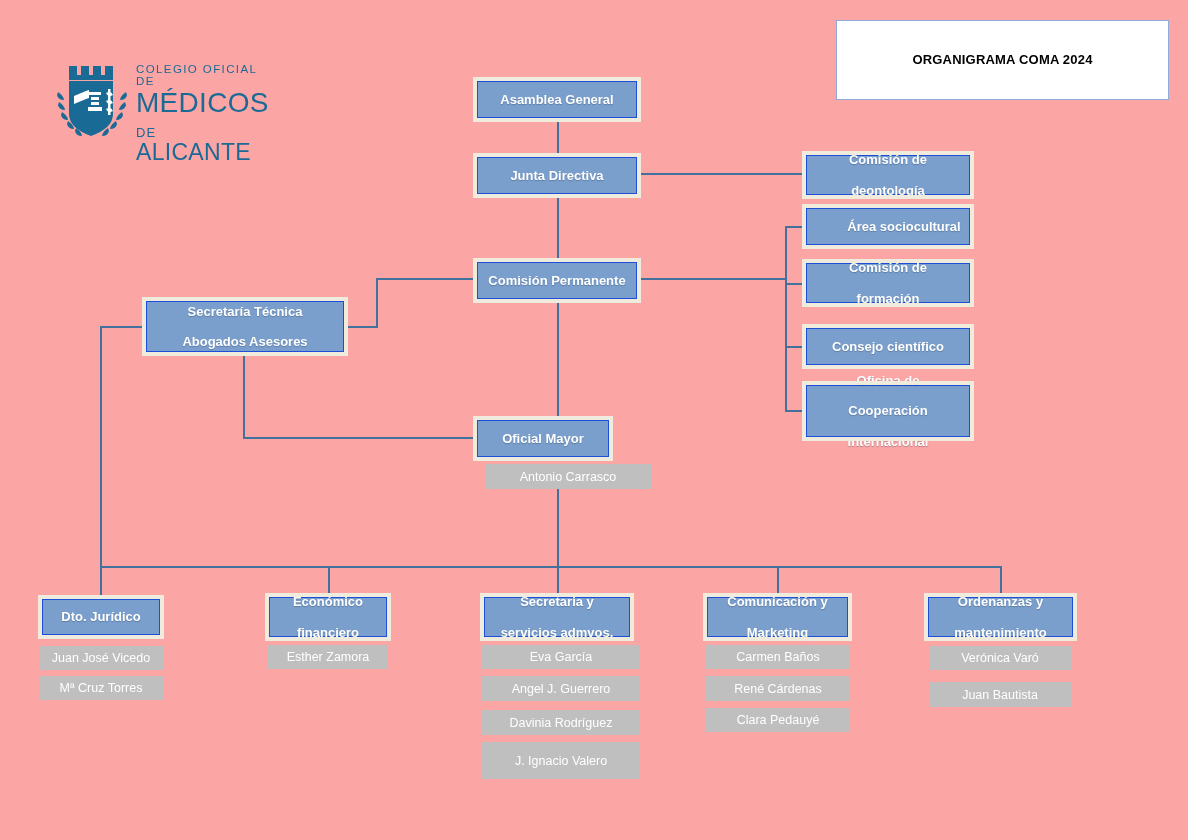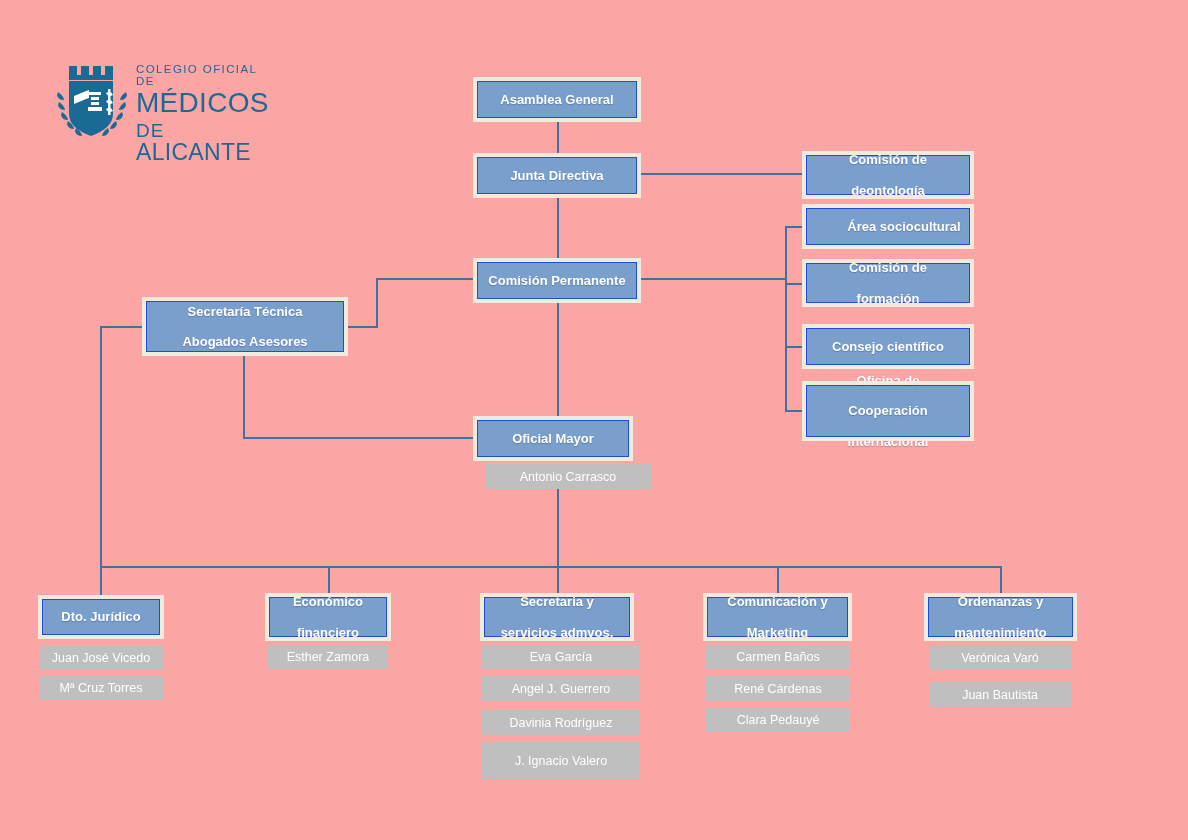--- a/index.html
+++ b/index.html
@@ -98,21 +98,21 @@
   #logo .logo-text {
     position: absolute;
     left: 84px;
     top: 2px;
     color: #1a6a96;
     line-height: 1;
   }
   .lt1 { font-size: 11.5px; letter-spacing: 1.4px; font-weight: 400; }
   .lt2 { font-size: 28px; letter-spacing: 0.3px; font-weight: 400; margin-top: 2px; }
   .lt3 { font-size: 23px; letter-spacing: 0.3px; font-weight: 400; margin-top: 1px; }
-  .lt3 .small { font-size: 19px; letter-spacing: 1px; }
+  .lt3 .small { font-size: 13px; letter-spacing: 1px; }
 </style>
 </head>
 <body>
 
 <div id="canvas">
 
   <div id="logo">
     <svg width="80" height="78" viewBox="0 0 80 78">
 
       <g fill="#1a6a96">
@@ -156,20 +156,23 @@
         <path d="M54,47 q5,-3 7,2 q-5,3 -7,-2 z"></path>
       </g>
     </svg>
     <div class="logo-text">
       <div class="lt1">COLEGIO OFICIAL DE</div>
       <div class="lt2">MÉDICOS</div>
       <div class="lt3"><span class="small">DE</span> <span>ALICANTE</span></div>
     </div>
   </div>
 
+  <div id="title-box">
+    <div class="title-text">ORGANIGRAMA COMA 2024</div>
+  </div>
 
   <div class="conn v" style="left:557px; top:118px; height:38px;"></div>
 
   <div class="conn h" style="left:641px; top:173px; width:162px;"></div>
 
   <div class="conn v" style="left:557px; top:194px; height:64px;"></div>
 
   <div class="conn h" style="left:641px; top:278px; width:146px;"></div>
 
   <div class="conn v" style="left:785px; top:226px; height:185px;"></div>
@@ -210,21 +213,21 @@
   </div>
 
   <div class="node" style="left:477px; top:262px; width:160px; height:37px;">
     <span>Comisión Permanente</span>
   </div>
 
   <div class="node" style="left:146px; top:301px; width:198px; height:51px;">
     <span><span>Secretaría Técnica</span><br><span>Abogados Asesores</span></span>
   </div>
 
-  <div class="node" style="left:477px; top:420px; width:152px; height:37px;">
+  <div class="node" style="left:477px; top:420px; width:132px; height:37px;">
     <span>Oficial Mayor</span>
   </div>
   <div class="person" style="left:474px; top:464px; width:166px; height:25px;margin-left:11px;">
     <span>Antonio Carrasco</span>
   </div>
 
   <div class="node" style="left:806px; top:155px; width:164px; height:40px;">
     <span><span>Comisión de</span><br><span>deontología</span></span>
   </div>
 

